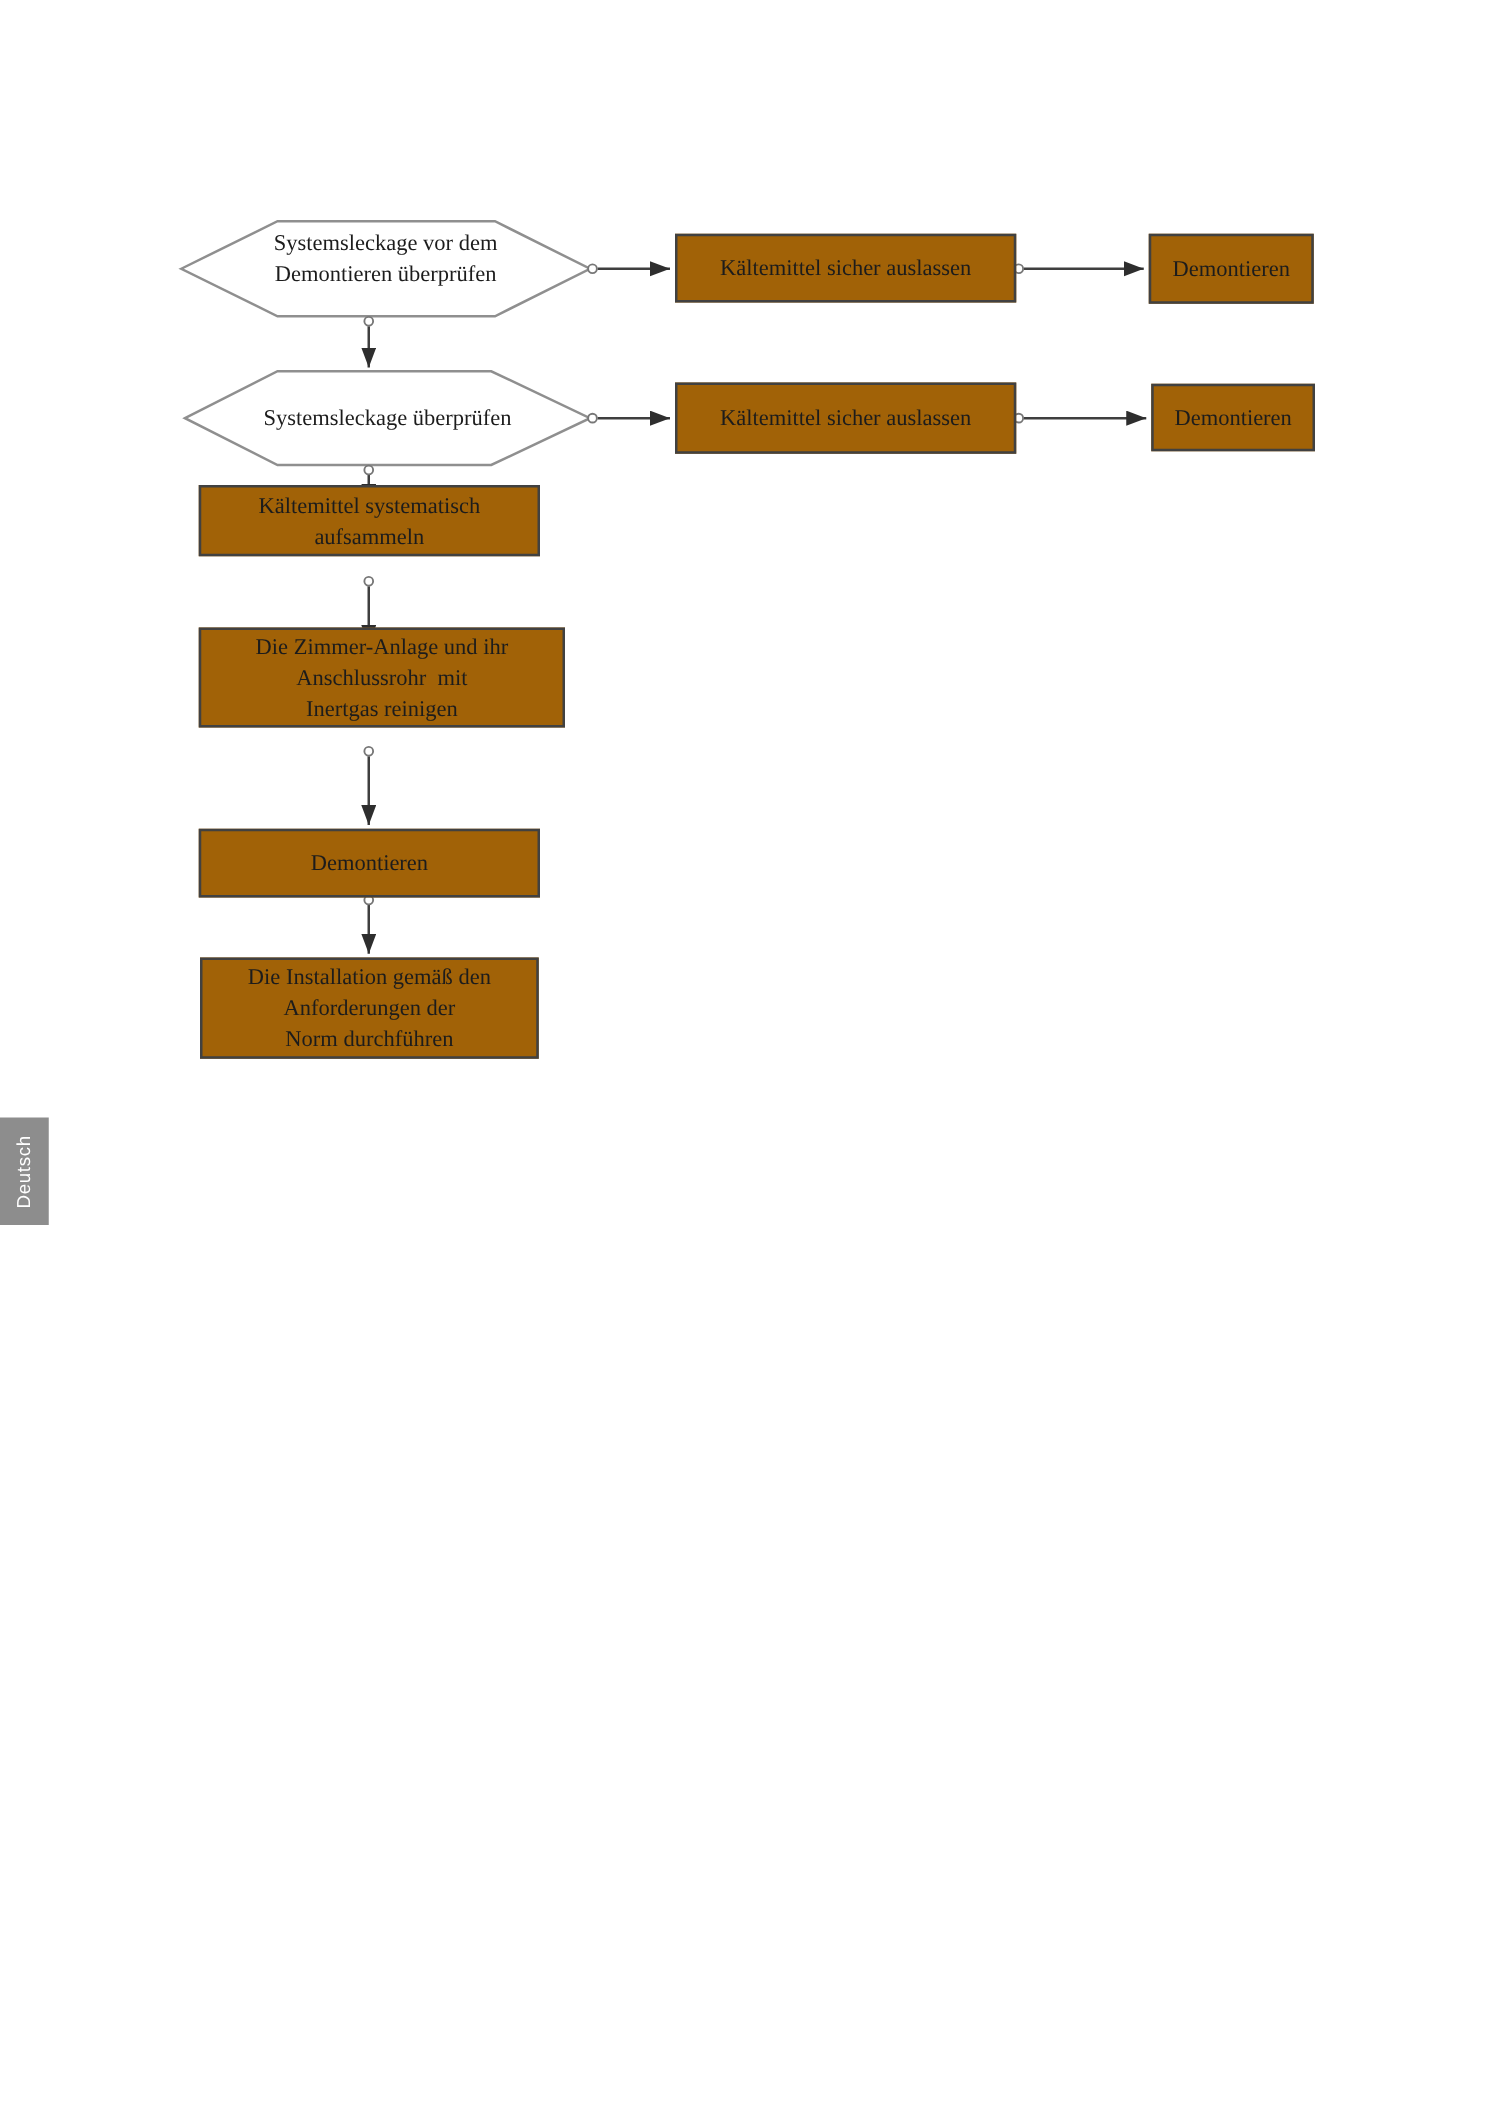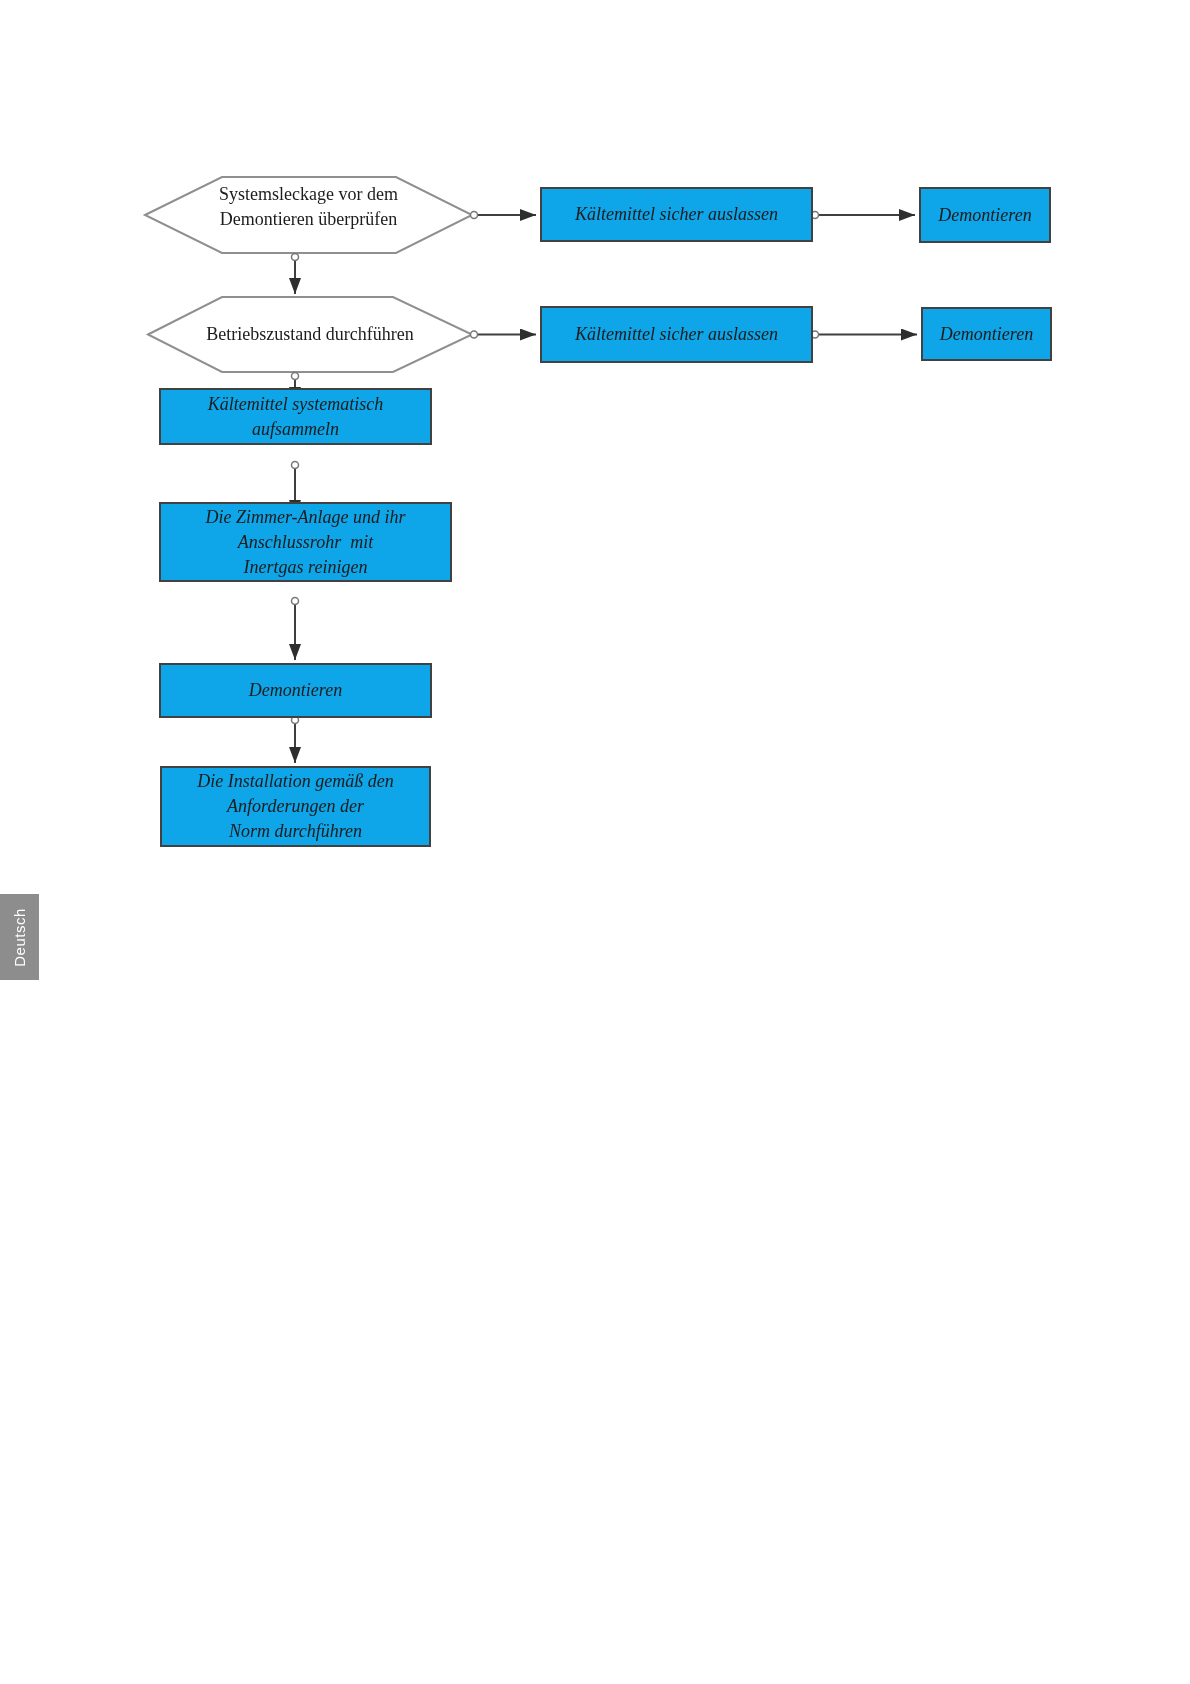--- a/index.html
+++ b/index.html
@@ -28,23 +28,22 @@
     align-items: center;
     justify-content: center;
     text-align: center;
     color: #1c1c1c;
     font-size: 18px;
     line-height: 25px;
     white-space: pre-wrap;
     box-sizing: border-box;
   }
   .rect-node {
-    background: #0ea5e9;
+    background: #a16207;
     border: 2px solid #414141;
-    font-style: italic;
   }
   .hex-label {
     background: transparent;
   }
   .lang-tab {
     position: absolute;
     left: 0;
     top: 894px;
     width: 39px;
     height: 86px;
@@ -100,21 +99,21 @@
       <circle cx="295" cy="601" r="3.5"></circle>
       <circle cx="295" cy="720" r="3.5"></circle>
     </g>
   </svg>
 
   <div class="node hex-label" style="left:145px; top:177px; width:327px; height:60px;">
     <span>Systemsleckage vor dem
 Demontieren überprüfen</span>
   </div>
   <div class="node hex-label" style="left:148px; top:297px; width:324px; height:75px;">
-    <span>Betriebszustand durchführen</span>
+    <span>Systemsleckage überprüfen</span>
   </div>
 
   <div class="node rect-node" style="left:540px; top:187px; width:273px; height:55px;">
     <span>Kältemittel sicher auslassen</span>
   </div>
   <div class="node rect-node" style="left:919px; top:187px; width:132px; height:56px;">
     <span>Demontieren</span>
   </div>
 
   <div class="node rect-node" style="left:540px; top:306px; width:273px; height:57px;">

